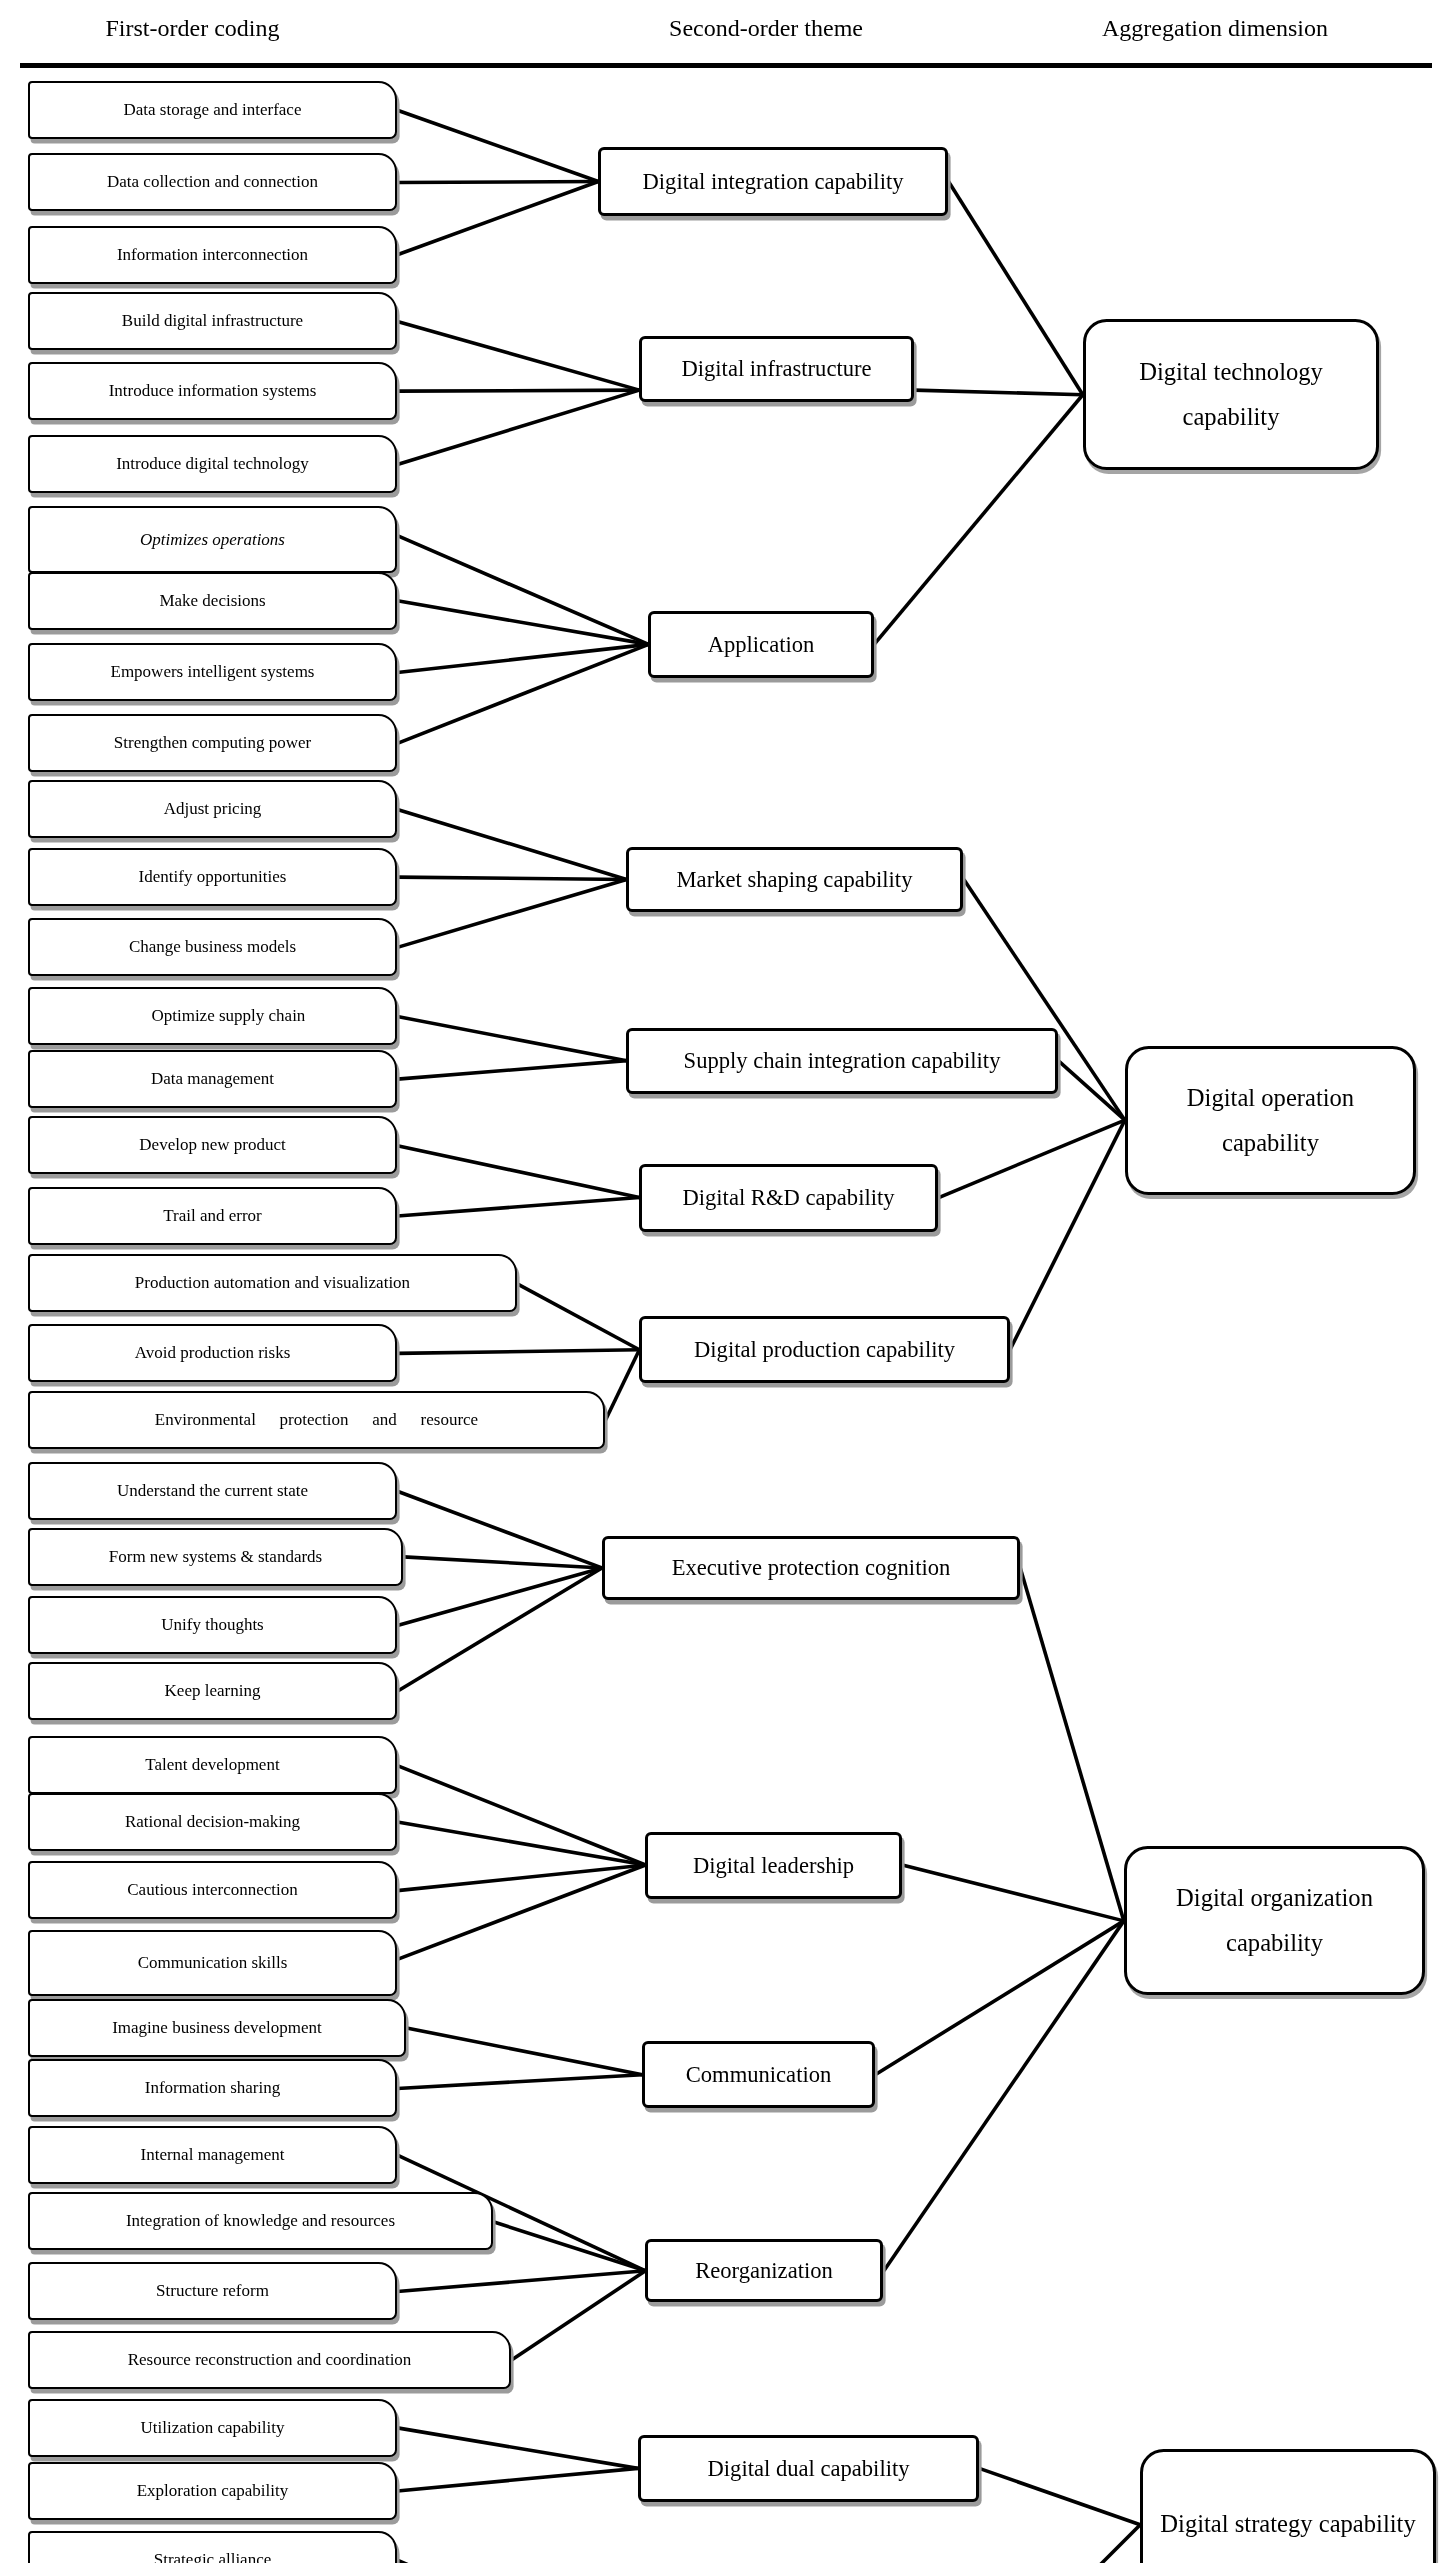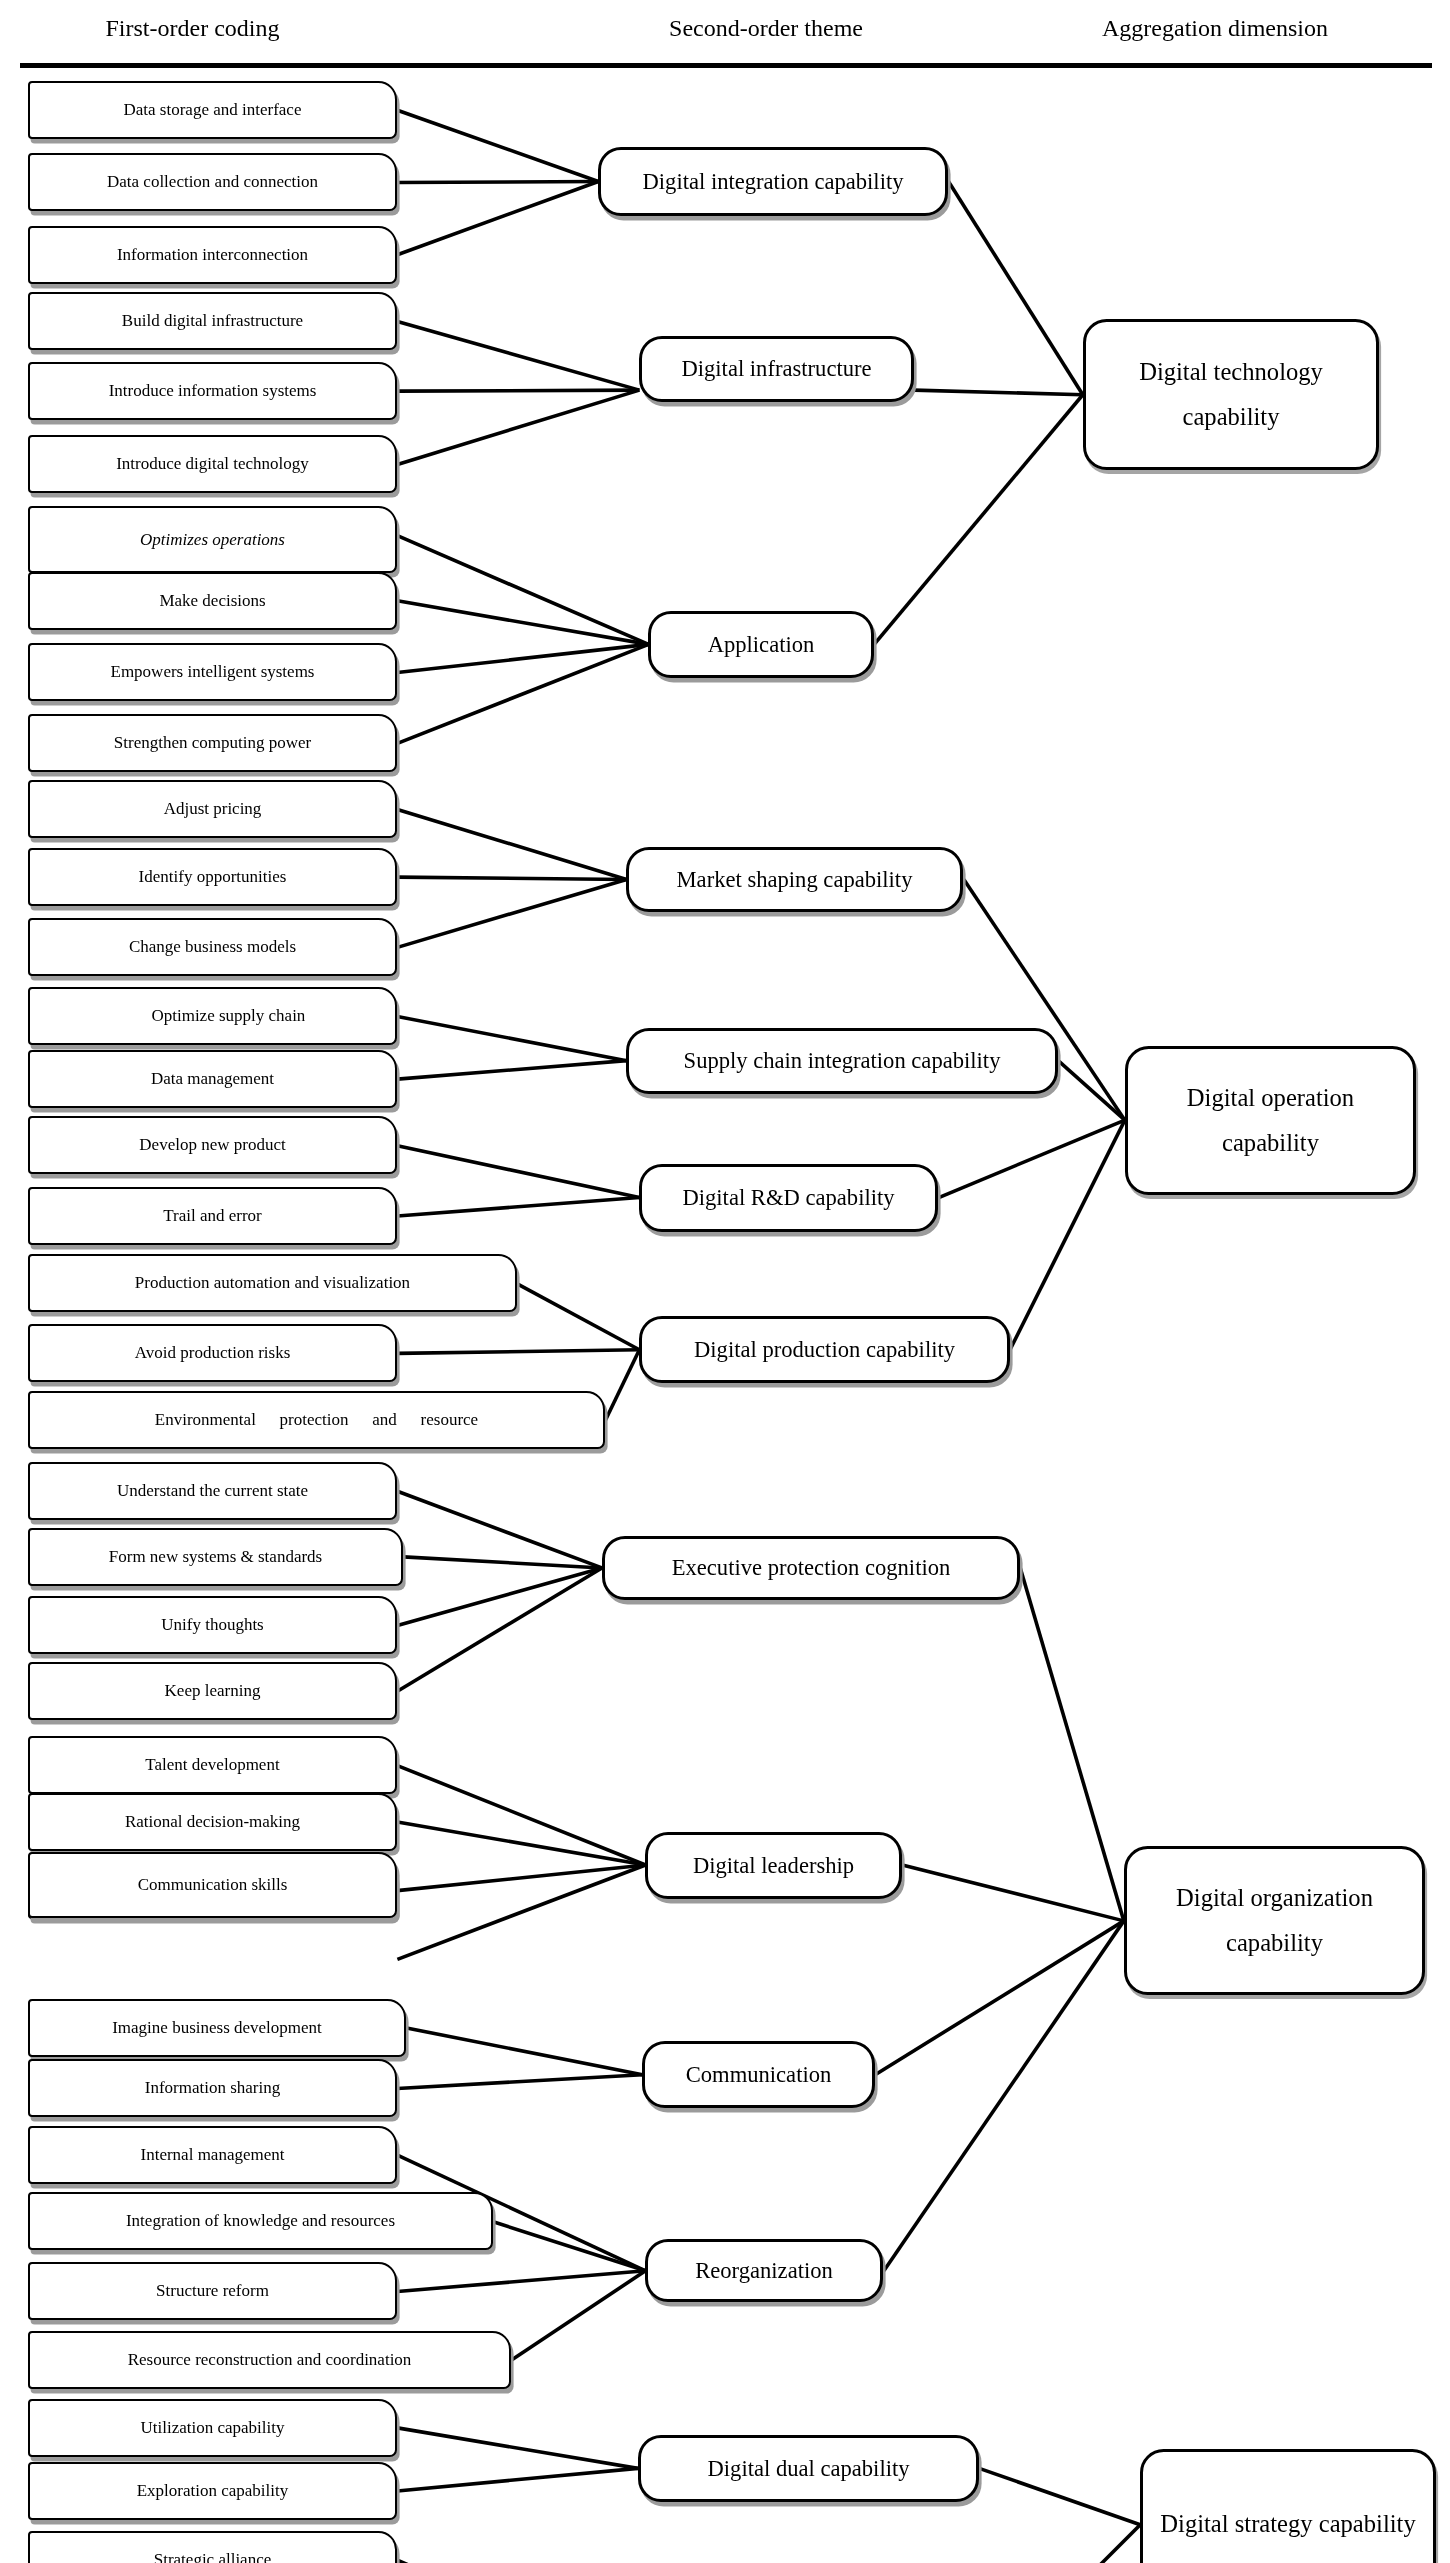--- a/index.html
+++ b/index.html
@@ -15,21 +15,21 @@
   #connector-layer{position:absolute;left:0;top:0;z-index:1;}
   .node{
     position:absolute;box-sizing:border-box;background:#fff;z-index:2;
     display:flex;align-items:center;justify-content:center;text-align:center;
   }
   .code-box{
     border:2.6px solid #000;border-radius:4.1px 18.5px 7.2px 4.1px;
     box-shadow:2.6px 4.6px 0 #9b9b9b;font-size:17px;padding:0 9.2px;white-space:nowrap;
   }
   .theme-box{
-    border:3.1px solid #000;border-radius:23px;
+    border:3.1px solid #000;border-radius:6px;
     box-shadow:2.6px 4.6px 0 #9b9b9b;font-size:22.6px;padding:0 9.2px;white-space:nowrap;
   }
   .dim-box{
     border:3.6px solid #000;border-radius:23.6px;
     box-shadow:2.1px 4.1px 0 #a5a5a5;font-size:24.6px;line-height:1.8;padding:0 15.4px;
   }
 </style>
 </head>
 <body>
 
@@ -129,21 +129,21 @@
       <div class="node dim-box" style="left: 1124px; top: 1846px; width: 301px; height: 149px;">Digital organization capability</div>
       <div class="node theme-box" style="left: 602px; top: 1536px; width: 418px; height: 64px;">Executive protection cognition</div>
       <div class="node code-box" style="left: 28px; top: 1462px; width: 369px; height: 58px;">Understand the current state</div>
       <div class="node code-box" style="left: 28px; top: 1528px; width: 375px; height: 58px;">Form new systems &amp; standards</div>
       <div class="node code-box" style="left: 28px; top: 1596px; width: 369px; height: 58px;">Unify thoughts</div>
       <div class="node code-box" style="left: 28px; top: 1662px; width: 369px; height: 58px;">Keep learning</div>
       <div class="node theme-box" style="left: 645px; top: 1832px; width: 257px; height: 67px;">Digital leadership</div>
       <div class="node code-box" style="left: 28px; top: 1736px; width: 369px; height: 58px;">Talent development</div>
       <div class="node code-box" style="left: 28px; top: 1793px; width: 369px; height: 58px;">Rational decision-making</div>
       <div class="node code-box" style="left: 28px; top: 1861px; width: 369px; height: 58px;">Cautious interconnection</div>
-      <div class="node code-box" style="left: 28px; top: 1852px; width: 369px; height: 66px;">Communication skills</div>
+      <div class="node code-box" style="left: 28px; top: 1930px; width: 369px; height: 66px;">Communication skills</div>
       <div class="node theme-box" style="left: 642px; top: 2041px; width: 233px; height: 67px;">Communication</div>
       <div class="node code-box" style="left: 28px; top: 1999px; width: 378px; height: 58px;">Imagine business development</div>
       <div class="node code-box" style="left: 28px; top: 2059px; width: 369px; height: 58px;">Information sharing</div>
       <div class="node theme-box" style="left: 645px; top: 2239px; width: 238px; height: 63px;">Reorganization</div>
       <div class="node code-box" style="left: 28px; top: 2126px; width: 369px; height: 58px;">Internal management</div>
       <div class="node code-box" style="left: 28px; top: 2192px; width: 465px; height: 58px;">Integration of knowledge and resources</div>
       <div class="node code-box" style="left: 28px; top: 2262px; width: 369px; height: 58px;">Structure reform</div>
       <div class="node code-box" style="left: 28px; top: 2331px; width: 483px; height: 58px;">Resource reconstruction and coordination</div>
       <div class="node dim-box" style="left: 1140px; top: 2449px; width: 296px; height: 151px;">Digital strategy capability</div>
       <div class="node theme-box" style="left: 638px; top: 2435px; width: 341px; height: 67px;">Digital dual capability</div>

